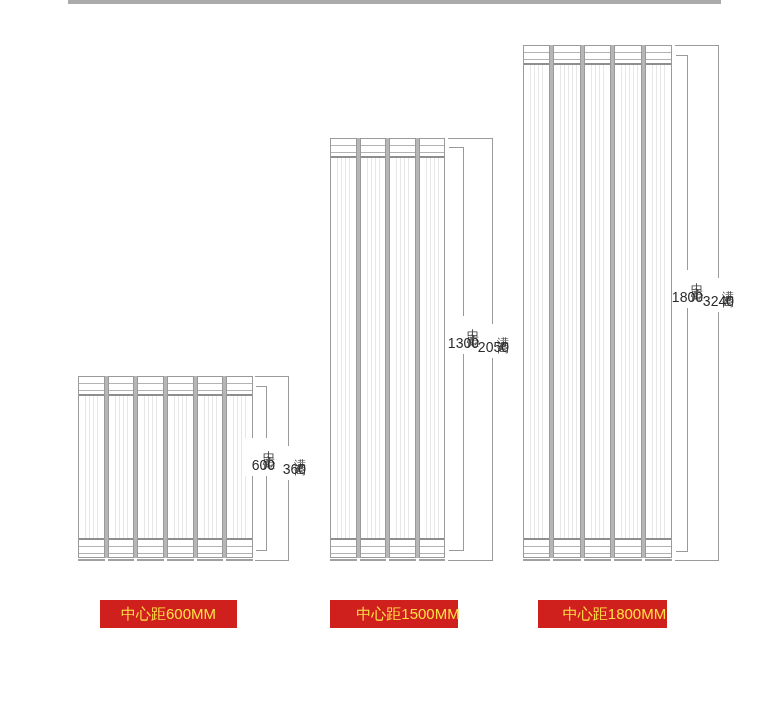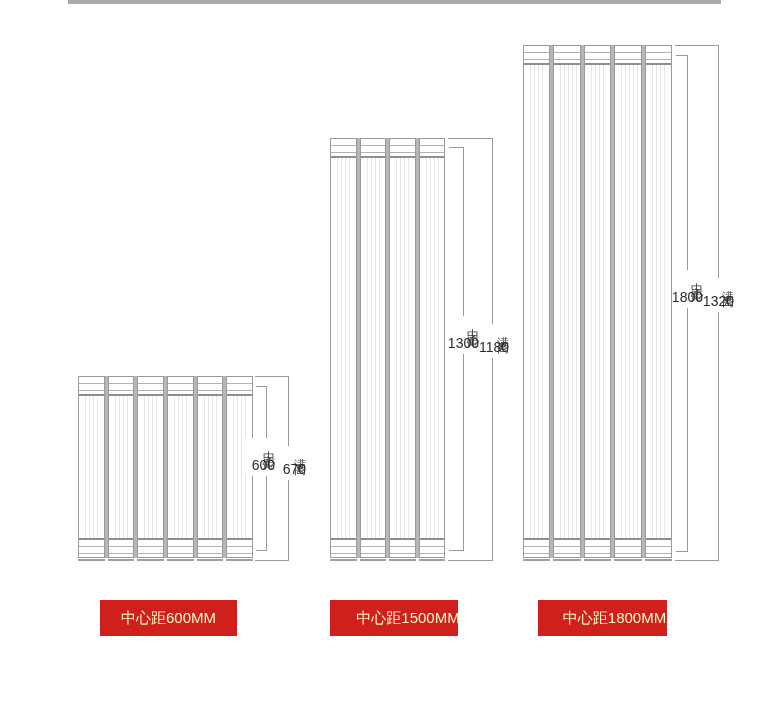--- a/index.html
+++ b/index.html
@@ -88,23 +88,23 @@
     font-size: 14px;
     color: #2b2b2b;
     margin-top: 4px;
     white-space: nowrap;
   }
 
   
   .tag {
     position: absolute;
     top: 600px;
-    height: 36px;
+    height: 28px;
     background: var(--accent-red, #d0201d);
-    color: #fef9c3;
+    color: #fde047;
     font-size: 15px;
     display: flex;
     align-items: center;
     justify-content: center;
     white-space: nowrap;
   }
 </style>
 </head>
 <body>
 
@@ -148,21 +148,21 @@
 
     <div class="bracket" style="left:256px; top:386px; width:11px; height:165px;"></div>
     <div class="bracket" style="left:255px; top:376px; width:34px; height:185px;"></div>
 
     <div class="dim-label" style="left:245px; top:438px;">
       <span class="cn">中心距</span>
       <span class="num">600</span>
     </div>
     <div class="dim-label" style="left:276px; top:446px;">
       <span class="cn">满高</span>
-      <span class="num">670</span>
+      <span class="num">360</span>
     </div>
 
     <div class="tag" style="left:100px; width:137px;">中心距600MM</div>
   </div>
 
   <div>
     <div class="columns" style="left:330px; top:138px; width:115px; height:420px;">
         <div class="col">
           <div class="col-head"></div>
           <div class="col-body"></div>
@@ -187,21 +187,21 @@
 
     <div class="bracket" style="left:449px; top:147px; width:15px; height:404px;"></div>
     <div class="bracket" style="left:448px; top:138px; width:45px; height:423px;"></div>
 
     <div class="dim-label" style="left:449px; top:316px;">
       <span class="cn">中心距</span>
       <span class="num">1300</span>
     </div>
     <div class="dim-label" style="left:479px; top:324px;">
       <span class="cn">满高</span>
-      <span class="num">1180</span>
+      <span class="num">2050</span>
     </div>
 
     <div class="tag" style="left:330px; width:128px;padding-left:28px;">中心距1500MM</div>
   </div>
 
   <div>
     <div class="columns" style="left:523px; top:45px; width:149px; height:513px;">
         <div class="col">
           <div class="col-head"></div>
           <div class="col-body"></div>
@@ -231,19 +231,19 @@
 
     <div class="bracket" style="left:676px; top:55px; width:12px; height:497px;"></div>
     <div class="bracket" style="left:675px; top:45px; width:44px; height:516px;"></div>
 
     <div class="dim-label" style="left:673px; top:270px;">
       <span class="cn">中心距</span>
       <span class="num">1800</span>
     </div>
     <div class="dim-label" style="left:704px; top:278px;">
       <span class="cn">满高</span>
-      <span class="num">1320</span>
+      <span class="num">3240</span>
     </div>
 
     <div class="tag" style="left:538px; width:129px;padding-left:24px;">中心距1800MM</div>
   </div>
 
 </div>
 
 </body></html>

